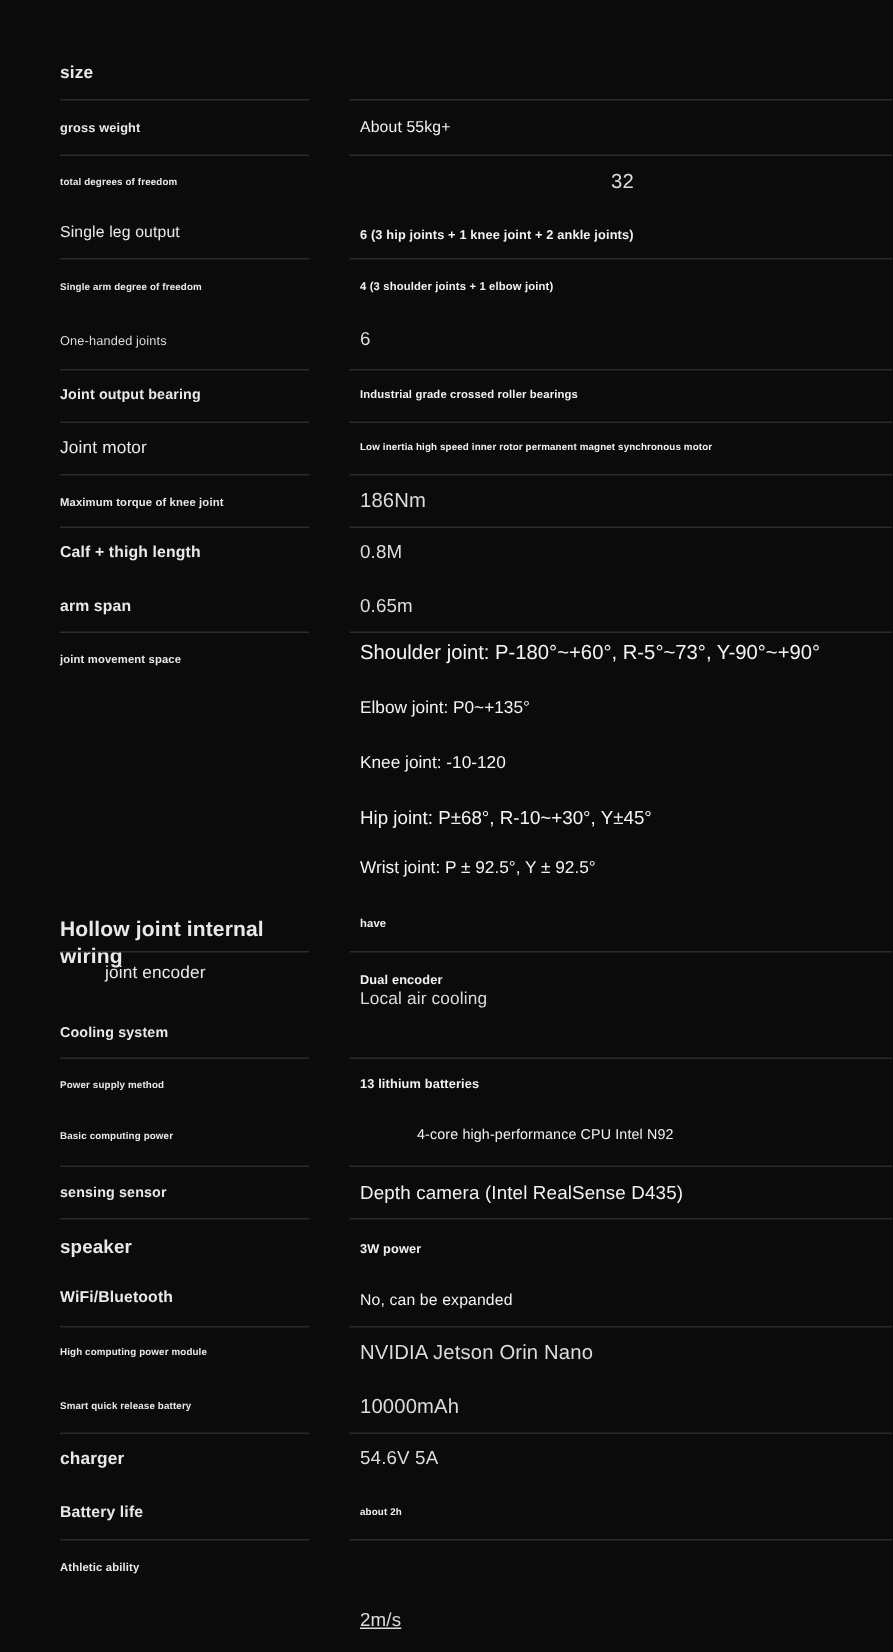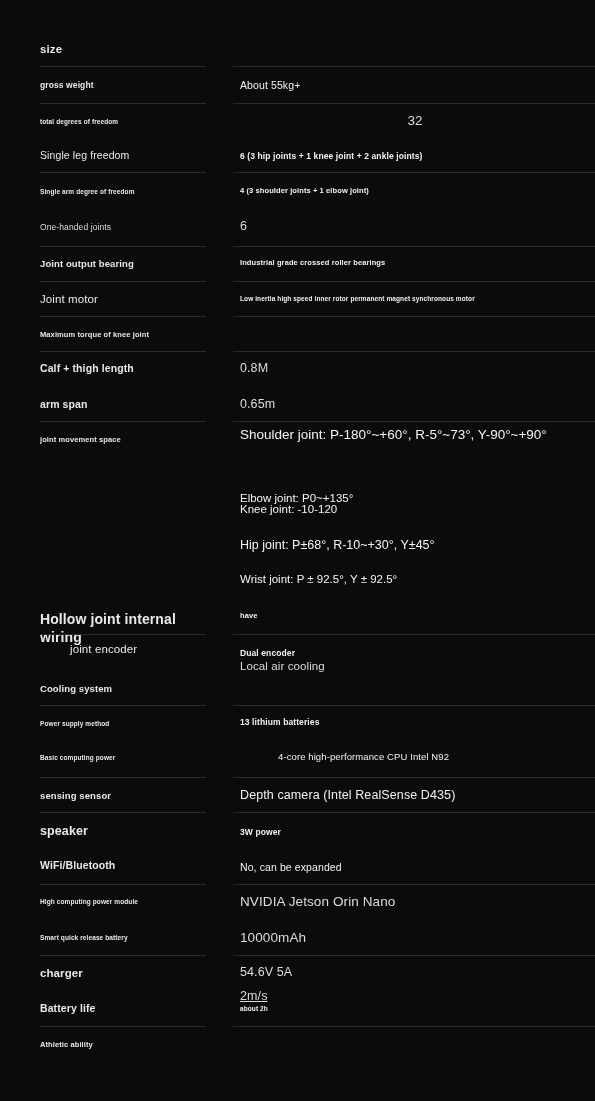--- a/index.html
+++ b/index.html
@@ -76,21 +76,21 @@
   <div class="divider-right" style="top:66px;"></div>
 
   <div class="spec-label fs-b9" style="top:80px; font-size:8.5px; font-weight:700;">gross weight</div>
   <div class="spec-value fs-11" style="top:79px;">About 55kg+</div>
   <div class="divider-left" style="top:103px;"></div>
   <div class="divider-right" style="top:103px;"></div>
 
   <div class="spec-label fs-7" style="top:118px;">total degrees of freedom</div>
   <div class="spec-value fs-14 thin" style="top:112px;text-align:center;">32</div>
 
-  <div class="spec-label fs-11" style="top:149px;">Single leg freedom</div>
+  <div class="spec-label fs-11" style="top:149px;">Single leg output</div>
   <div class="spec-value fs-9" style="top:151px;">6 (3 hip joints + 1 knee joint + 2 ankle joints)</div>
   <div class="divider-left" style="top:172px;"></div>
   <div class="divider-right" style="top:172px;"></div>
 
   <div class="spec-label fs-7" style="top:188px;">Single arm degree of freedom</div>
   <div class="spec-value fs-8" style="top:186px;">4 (3 shoulder joints + 1 elbow joint)</div>
 
   <div class="spec-label fs-9 thin" style="top:222px;">One-handed joints</div>
   <div class="spec-value fs-13 thin" style="top:218px;">6</div>
   <div class="divider-left" style="top:246px;"></div>
@@ -100,34 +100,35 @@
   <div class="spec-value fs-8" style="top:258px;">Industrial grade crossed roller bearings</div>
   <div class="divider-left" style="top:281px;"></div>
   <div class="divider-right" style="top:281px;"></div>
 
   <div class="spec-label fs-12" style="top:292px;">Joint motor</div>
   <div class="spec-value fs-7" style="top:295px;">Low inertia high speed inner rotor permanent magnet synchronous motor</div>
   <div class="divider-left" style="top:316px;"></div>
   <div class="divider-right" style="top:316px;"></div>
 
   <div class="spec-label fs-8" style="top:330px;">Maximum torque of knee joint</div>
+  <div class="spec-value fs-14 thin" style="top:325px;">186Nm</div>
   <div class="divider-left" style="top:351px;"></div>
   <div class="divider-right" style="top:351px;"></div>
 
   <div class="spec-label fs-b11" style="top:362px;">Calf + thigh length</div>
   <div class="spec-value fs-13 thin" style="top:360px;">0.8M</div>
 
   <div class="spec-label fs-b11" style="top:398px;">arm span</div>
   <div class="spec-value fs-13 thin" style="top:396px;">0.65m</div>
   <div class="divider-left" style="top:421px;"></div>
   <div class="divider-right" style="top:421px;"></div>
 
   <div class="spec-label fs-8" style="top:435px;">joint movement space</div>
   <div class="jms-line fs-14" style="top:427px;">Shoulder joint: P-180°~+60°, R-5°~73°, Y-90°~+90°</div>
-  <div class="jms-line fs-12" style="top:466px;margin-top:26px;">Elbow joint: P0~+135°</div>
+  <div class="jms-line fs-12" style="top:466px;">Elbow joint: P0~+135°</div>
   <div class="jms-line fs-12" style="top:503px;">Knee joint: -10-120</div>
   <div class="jms-line fs-13" style="top:538px;">Hip joint: P±68°, R-10~+30°, Y±45°</div>
   <div class="jms-line fs-12" style="top:573px;">Wrist joint: P ± 92.5°, Y ± 92.5°</div>
 
   <div class="spec-label fs-b9" style="top:611px; font-size:14px; font-weight:700;">Hollow joint internal wiring</div>
   <div class="spec-value fs-8" style="top:611px;">have</div>
   <div class="divider-left" style="top:634px;"></div>
   <div class="divider-right" style="top:634px;"></div>
 
   <div class="spec-label fs-12" style="top:642px;margin-left:30px;">joint encoder</div>
@@ -169,15 +170,15 @@
 
   <div class="spec-label fs-b12" style="top:966px;">charger</div>
   <div class="spec-value fs-13 thin" style="top:964px;">54.6V 5A</div>
 
   <div class="spec-label fs-b11" style="top:1002px;">Battery life</div>
   <div class="spec-value fs-7" style="top:1005px;">about 2h</div>
   <div class="divider-left" style="top:1026px;"></div>
   <div class="divider-right" style="top:1026px;"></div>
 
   <div class="spec-label fs-8" style="top:1040px;">Athletic ability</div>
-  <div class="spec-value fs-13 thin" style="top:988px;text-decoration:underline;">2m/s</div>
+  <div class="spec-value fs-13 thin" style="top:1072px;text-decoration:underline;">2m/s</div>
 
 </div>
 
 </body></html>

